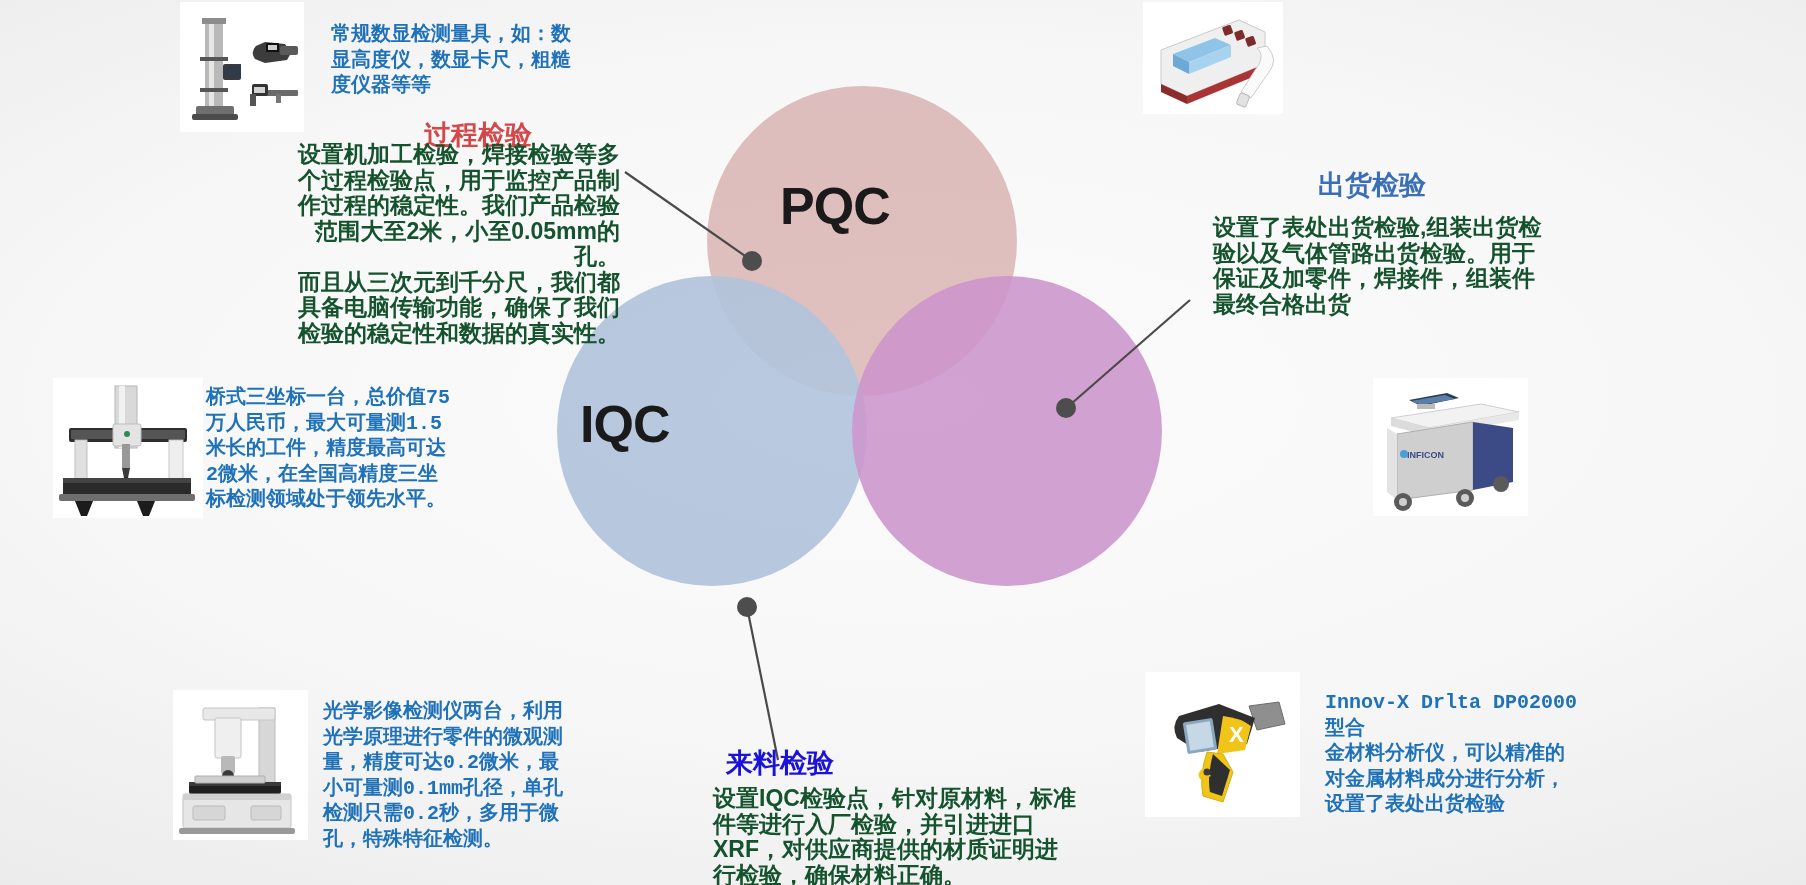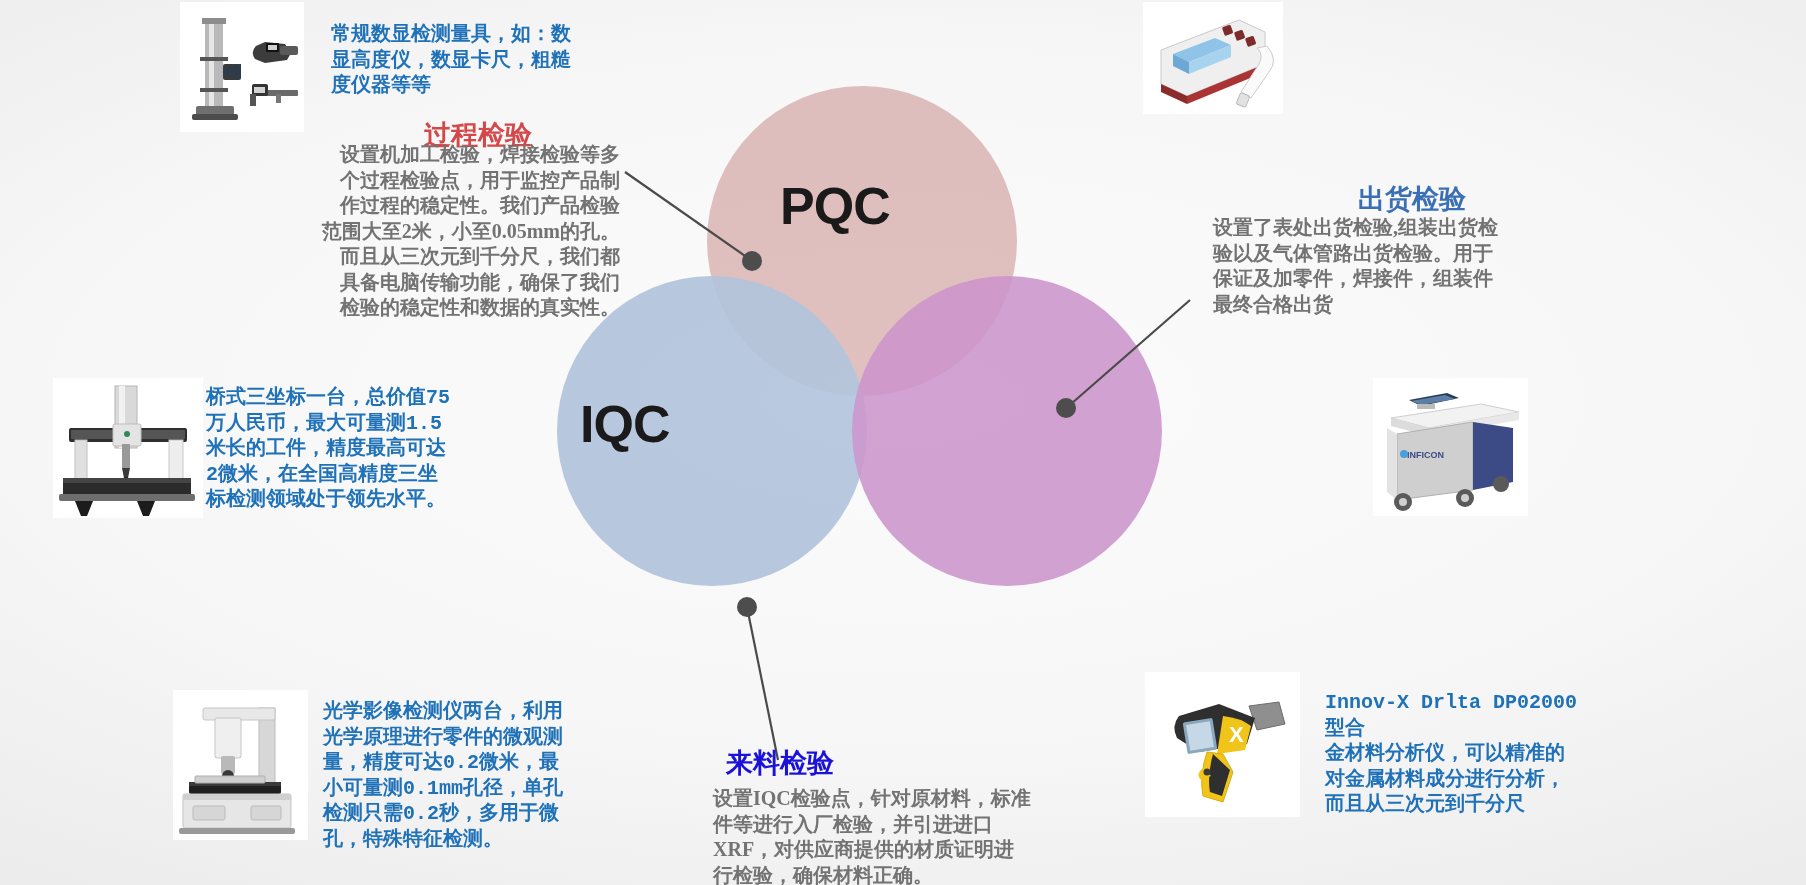--- a/index.html
+++ b/index.html
@@ -52,24 +52,24 @@
     line-height: 30px;
     white-space: nowrap;
   }
   .heading.pqc  { color: #d4484a; margin-top: 20px; }
   .heading.oqc  { color: #3a6fb5; }
   .heading.iqc  { color: #1a12d8; }
 
   
   .body-text {
     position: absolute;
-    color: #737373;
-    font-family: Liberation Serif, serif;
+    color: #14532d;
+    font-family: Liberation Sans, sans-serif;
     font-weight: bold;
-    font-size: 20px;
+    font-size: 23px;
     line-height: 25.5px;
     white-space: pre-line;
   }
   .body-text.right-align { text-align: right; }
 
   
   #venn {
     position: absolute;
     left: 552px;
     top: 76px;
@@ -179,21 +179,21 @@
 
       <rect x="80" y="24" width="9" height="9" rx="1.5" fill="#7d2b2b" transform="rotate(-20 84 28)"></rect>
       <rect x="92" y="29" width="9" height="9" rx="1.5" fill="#7d2b2b" transform="rotate(-20 96 33)"></rect>
       <rect x="103" y="35" width="9" height="9" rx="1.5" fill="#7d2b2b" transform="rotate(-20 107 39)"></rect>
 
       <path d="M124 44 q12 14 2 26 l-18 26 -10 -6 18 -28 q5 -10 -2 -16 z" fill="#fafafa" stroke="#ccc"></path>
       <rect x="95" y="92" width="10" height="12" rx="2" fill="#e2e2e2" stroke="#bbb" transform="rotate(22 100 98)"></rect>
     </svg>
   </div>
 
-  <div class="heading oqc" style="left:1318px; top:184px;margin-left:40px;">出货检验</div>
+  <div class="heading oqc" style="left:1318px; top:170px;">出货检验</div>
   <div class="body-text" style="left:1213px; top:215px; width:360px;">设置了表处出货检验,组装出货检
 验以及气体管路出货检验。用于
 保证及加零件，焊接件，组装件
 最终合格出货</div>
 
   <div class="photo" style="left:53px; top:378px; width:150px; height:140px;">
     <svg viewBox="0 0 150 140">
       <rect x="0" y="0" width="150" height="140" fill="#fff"></rect>
 
       <rect x="62" y="8" width="22" height="62" fill="#d9d9d9" stroke="#b5b5b5"></rect>
@@ -305,15 +305,15 @@
       <path d="M62 80 q-8 24 -4 44 l20 6 10 -30 -10 -18 z" fill="#f0c418" stroke="#d8ad10"></path>
       <path d="M68 82 q-6 22 -3 38 l12 4 8 -26 z" fill="#2f2f2f"></path>
 
       <path d="M58 96 q-8 6 -2 12 l10 -4 z" fill="#f0c418"></path>
       <circle cx="62" cy="100" r="3.5" fill="#3a3a3a"></circle>
     </svg>
   </div>
   <div class="caption" style="left:1325px; top:690px; width:255px;">Innov-X Drlta DP02000型合
 金材料分析仪，可以精准的
 对金属材料成分进行分析，
-而且从三次元到千分尺</div>
+设置了表处出货检验</div>
 
 </div>
 
 </body></html>

